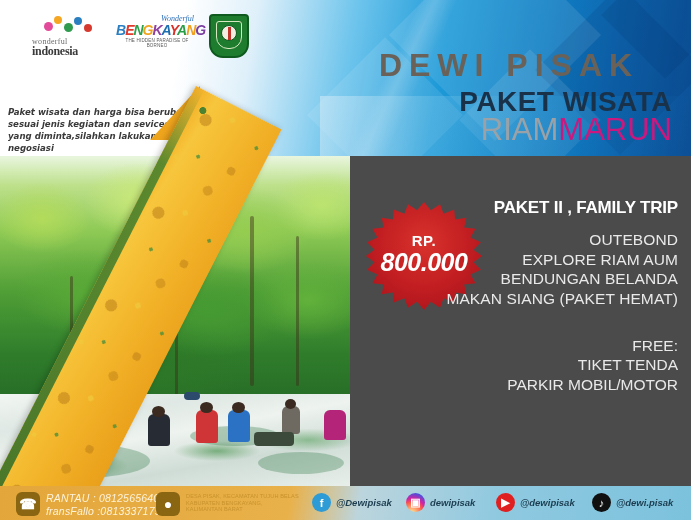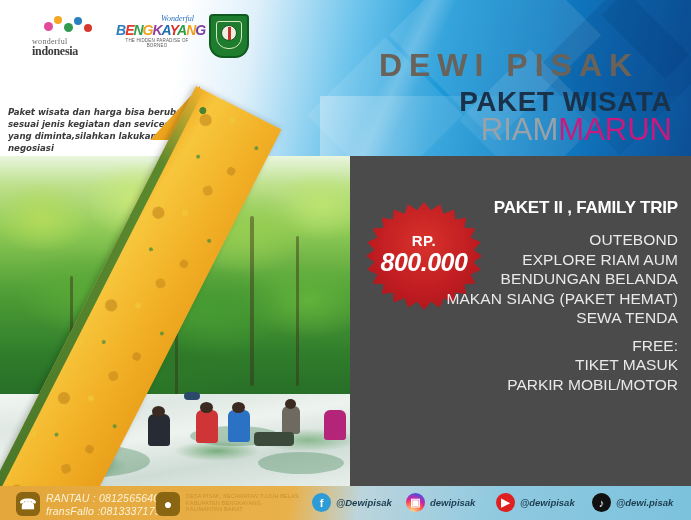--- a/index.html
+++ b/index.html
@@ -309,25 +309,24 @@
   <div class="burst"></div>
   <div class="burst-rp">RP.</div>
   <div class="burst-amt">800.000</div>
 
   <div class="pk-title">PAKET II , FAMILY TRIP</div>
   <div class="pk-list">
     <div>OUTEBOND</div>
     <div>EXPLORE RIAM AUM</div>
     <div>BENDUNGAN BELANDA</div>
     <div>MAKAN SIANG (PAKET HEMAT)</div>
-    <div>SEWA TENDA</div>
   </div>
   <div class="free-hd">FREE:</div>
   <div class="free-list">
-    <div>TIKET MASUK</div>
+    <div>TIKET TENDA</div>
     <div>PARKIR MOBIL/MOTOR</div>
   </div>
 
   <div class="footer">
     
     
   </div>
 
   <div class="ic-circ ft-phone-ic">☎</div>
   <div class="ft-phone-txt">

